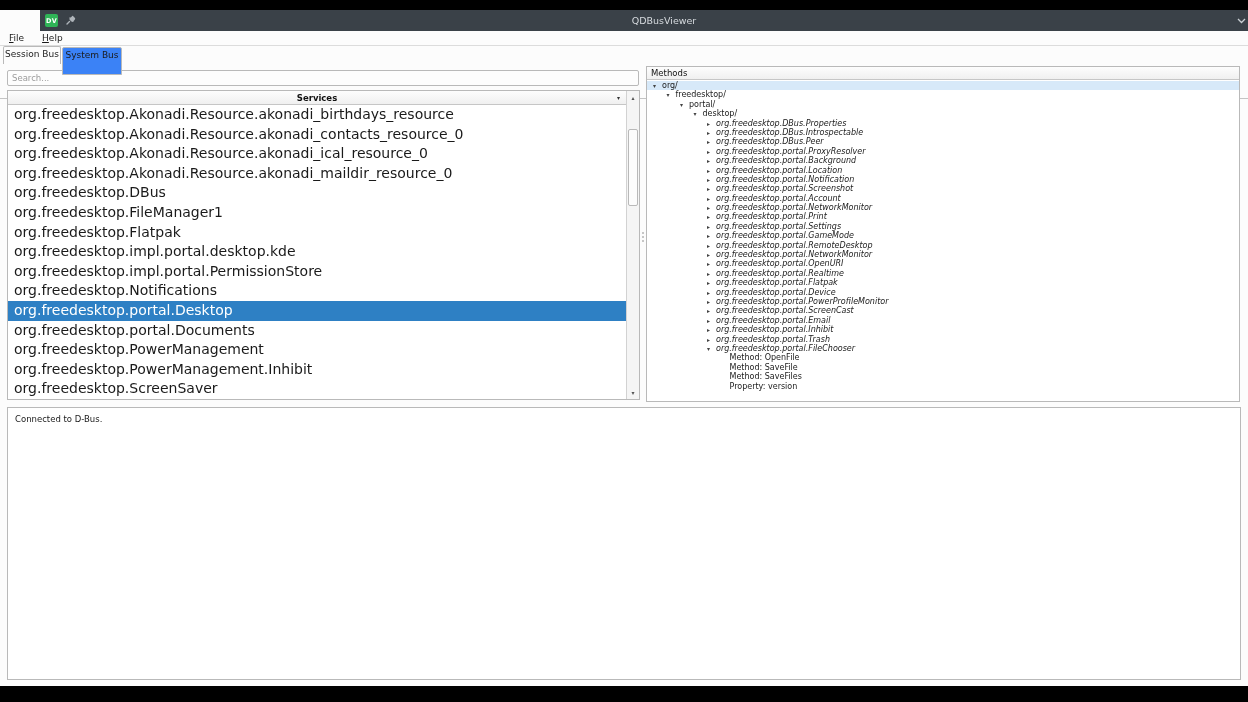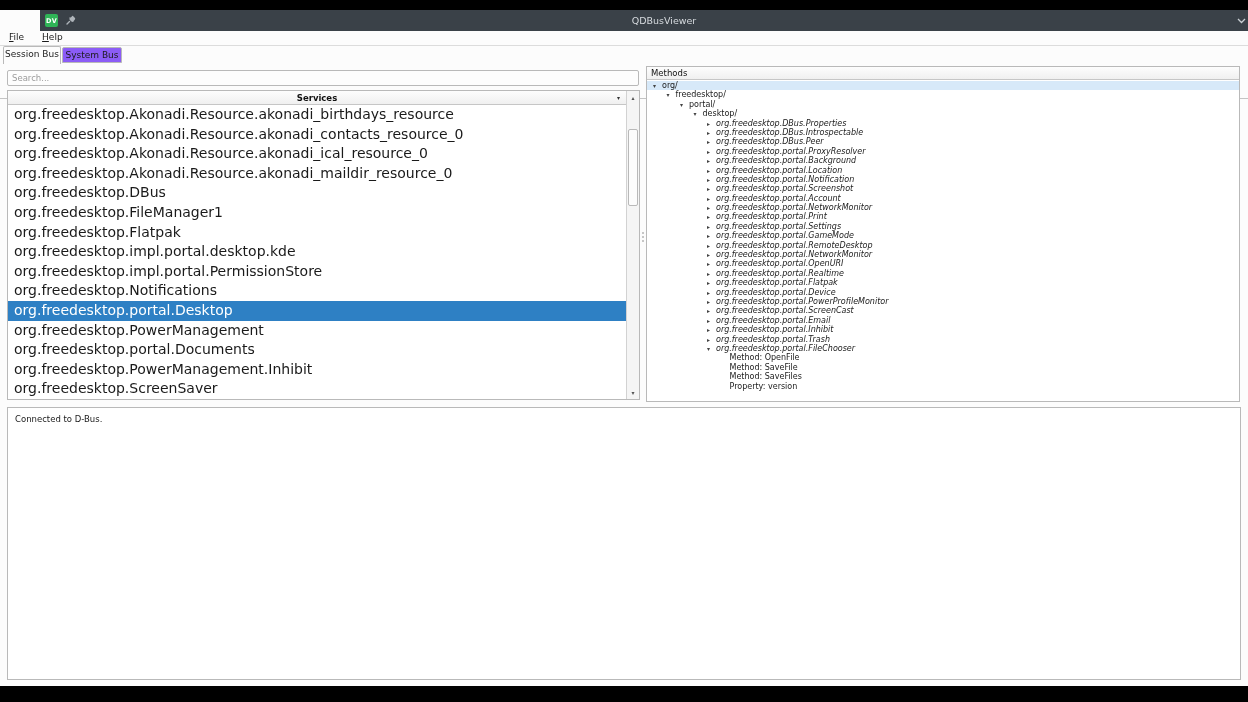--- a/index.html
+++ b/index.html
@@ -13,29 +13,29 @@
               background:#2fb457; color:#fff; font-size:6.5px; font-weight:bold;
               display:flex; align-items:center; justify-content:center; letter-spacing:.3px; }
   .pin-icon { position:absolute; left:24px; top:4px; width:13px; height:13px; }
   .win-title { position:absolute; left:0; top:0; width:100%; height:21px; line-height:21px;
                text-align:center; color:#d6dade; font-size:9.5px; }
   .win-controls { position:absolute; right:4px; top:0; height:21px; display:flex; align-items:center; gap:5px; }
   .win-btn { width:13px; height:13px; display:flex; align-items:center; justify-content:center; }
 
   
   .menubar { position:absolute; left:0; top:21px; width:100%; height:15px; background:#fcfcfc;
-             border-bottom:1px solid #dcdcdc; display:flex; align-items:flex-end; }
+             border-bottom:1px solid #dcdcdc; display:flex; align-items:center; }
   .menu-item { font-size:9px; color:#1b1b1b; padding:0 9px; height:15px; line-height:15px; }
   .menu-item::first-letter { text-decoration:underline; }
 
   
   .tabbar { position:absolute; left:0; top:36px; width:100%; height:17px; }
   .tab-pane-line { position:absolute; left:0; top:52px; width:100%; border-top:1px solid #c4c4c4; }
-  .tab { position:absolute; top:1px; height:16px; line-height:15px; font-size:9px; color:#1b1b1b;
-         text-align:center; border:1px solid #b9b9b9; background:#8b5cf6;
+  .tab { position:absolute; top:1px; height:28px; line-height:15px; font-size:9px; color:#1b1b1b;
+         text-align:center; border:1px solid #b9b9b9; background:#3b82f6;
          border-top-left-radius:2px; border-top-right-radius:2px; z-index:1; }
   .tab.active { top:0; height:18px; background:#fcfcfc; border-bottom:none; z-index:3; }
   .tab-session { left:3px; width:58px; }
   .tab-system { left:62px; width:60px; }
 
   
   .search-box { position:absolute; left:7px; top:60px; width:632px; height:16px;
                 border:1px solid #b9b9b9; border-radius:2px; background:#fdfdfd;
                 font-size:8.5px; padding:0 4px; color:#1b1b1b;
                 font-family:"DejaVu Sans", sans-serif; }
@@ -147,22 +147,22 @@
         <div class="svc-row">org.freedesktop.Akonadi.Resource.akonadi_contacts_resource_0</div>
         <div class="svc-row">org.freedesktop.Akonadi.Resource.akonadi_ical_resource_0</div>
         <div class="svc-row">org.freedesktop.Akonadi.Resource.akonadi_maildir_resource_0</div>
         <div class="svc-row">org.freedesktop.DBus</div>
         <div class="svc-row">org.freedesktop.FileManager1</div>
         <div class="svc-row">org.freedesktop.Flatpak</div>
         <div class="svc-row">org.freedesktop.impl.portal.desktop.kde</div>
         <div class="svc-row">org.freedesktop.impl.portal.PermissionStore</div>
         <div class="svc-row">org.freedesktop.Notifications</div>
         <div class="svc-row selected">org.freedesktop.portal.Desktop</div>
+        <div class="svc-row">org.freedesktop.portal.Documents</div>
         <div class="svc-row">org.freedesktop.PowerManagement</div>
-        <div class="svc-row">org.freedesktop.portal.Documents</div>
         <div class="svc-row">org.freedesktop.PowerManagement.Inhibit</div>
         <div class="svc-row">org.freedesktop.ScreenSaver</div>
       </div>
     <div class="v-scrollbar">
       <div class="sb-btn sb-up">▴</div>
       <div class="sb-thumb"></div>
       <div class="sb-btn sb-down">▾</div>
     </div>
   </div>
 

